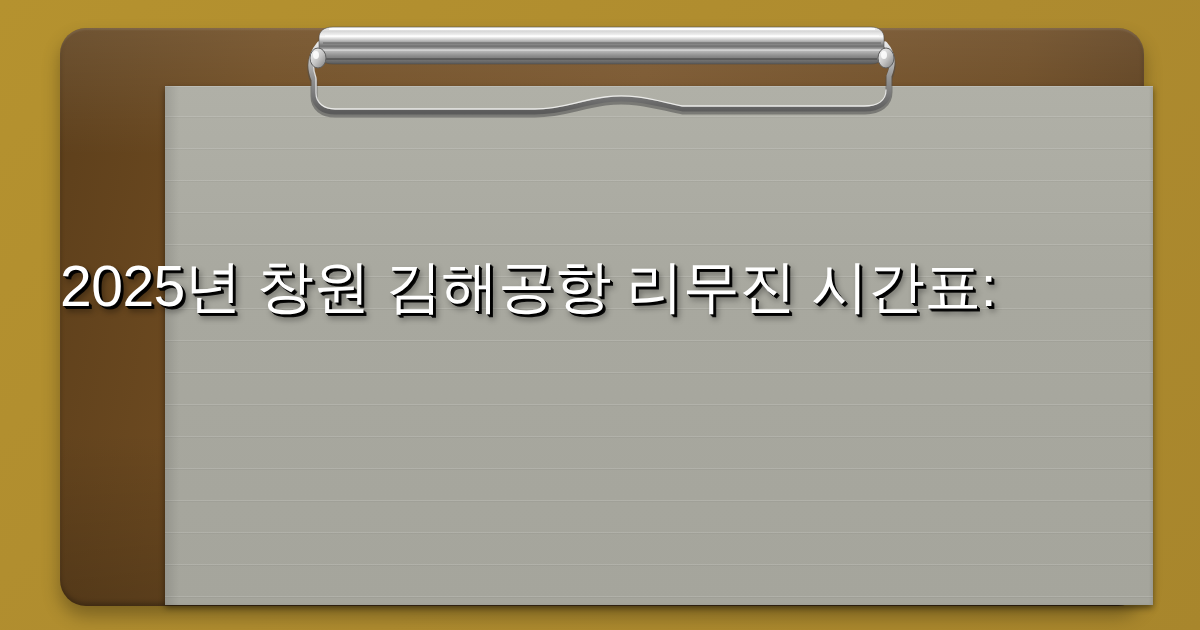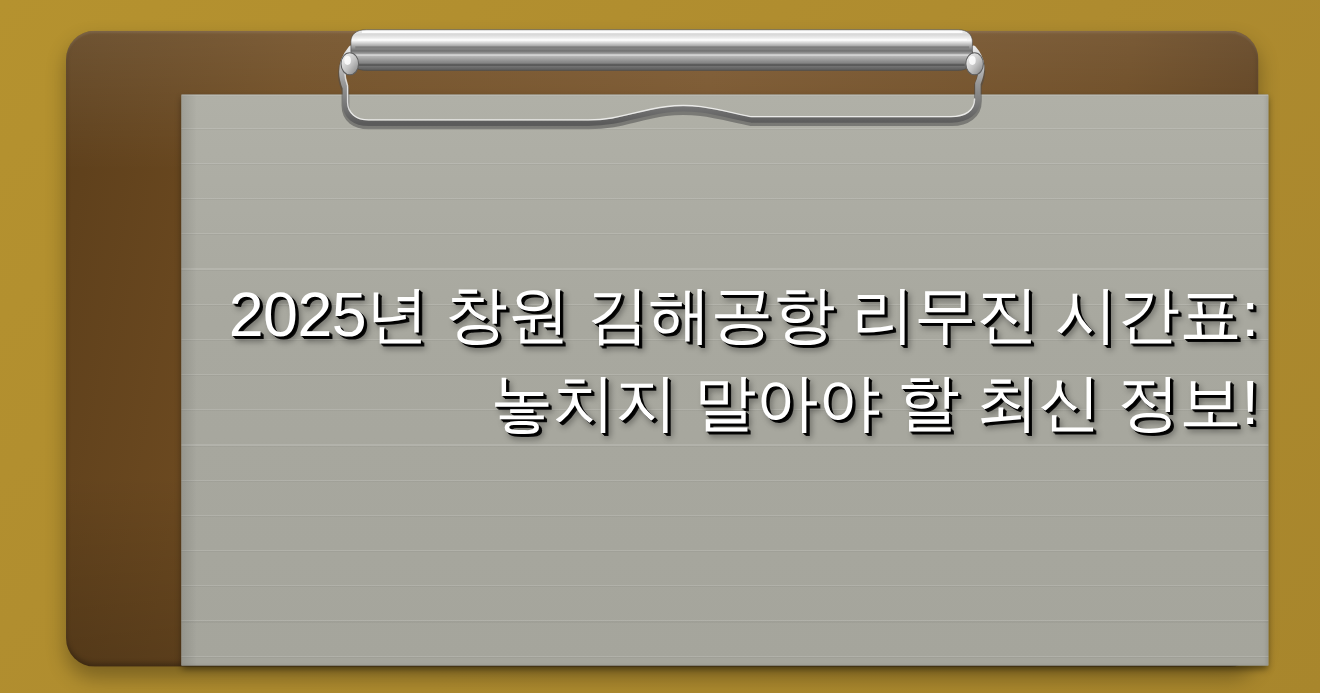--- a/index.html
+++ b/index.html
@@ -93,21 +93,21 @@
     pointer-events: none;
   }
   #clip-wrap svg { display: block; }
 
   
   #title-block {
     position: absolute;
     left: 60px;
     top: 246px;
     width: 1084px;
-    text-align: right;
+    text-align: left;
     z-index: 5;
   }
   .title-line {
     display: block;
     color: #ffffff;
     font-size: 57px;
     line-height: 80px;
     font-weight: 400;
     letter-spacing: -0.5px;
     white-space: nowrap;
@@ -185,16 +185,15 @@
 
       <ellipse cx="13" cy="40" rx="8" ry="10" fill="url(#knobGrad)" stroke="#5f5f5f" stroke-width="1"></ellipse>
       <ellipse cx="581" cy="40" rx="8" ry="10" fill="url(#knobGrad)" stroke="#5f5f5f" stroke-width="1"></ellipse>
       <ellipse cx="11" cy="37" rx="3" ry="4" fill="#ffffff" opacity="0.85"></ellipse>
       <ellipse cx="579" cy="37" rx="3" ry="4" fill="#ffffff" opacity="0.85"></ellipse>
     </svg>
   </div>
 
   <div id="title-block">
     <span class="title-line">2025년 창원 김해공항 리무진 시간표:</span>
-    <span class="title-line">놓치지 말아야 할 최신 정보!</span>
   </div>
 
 </div>
 
 </body></html>

